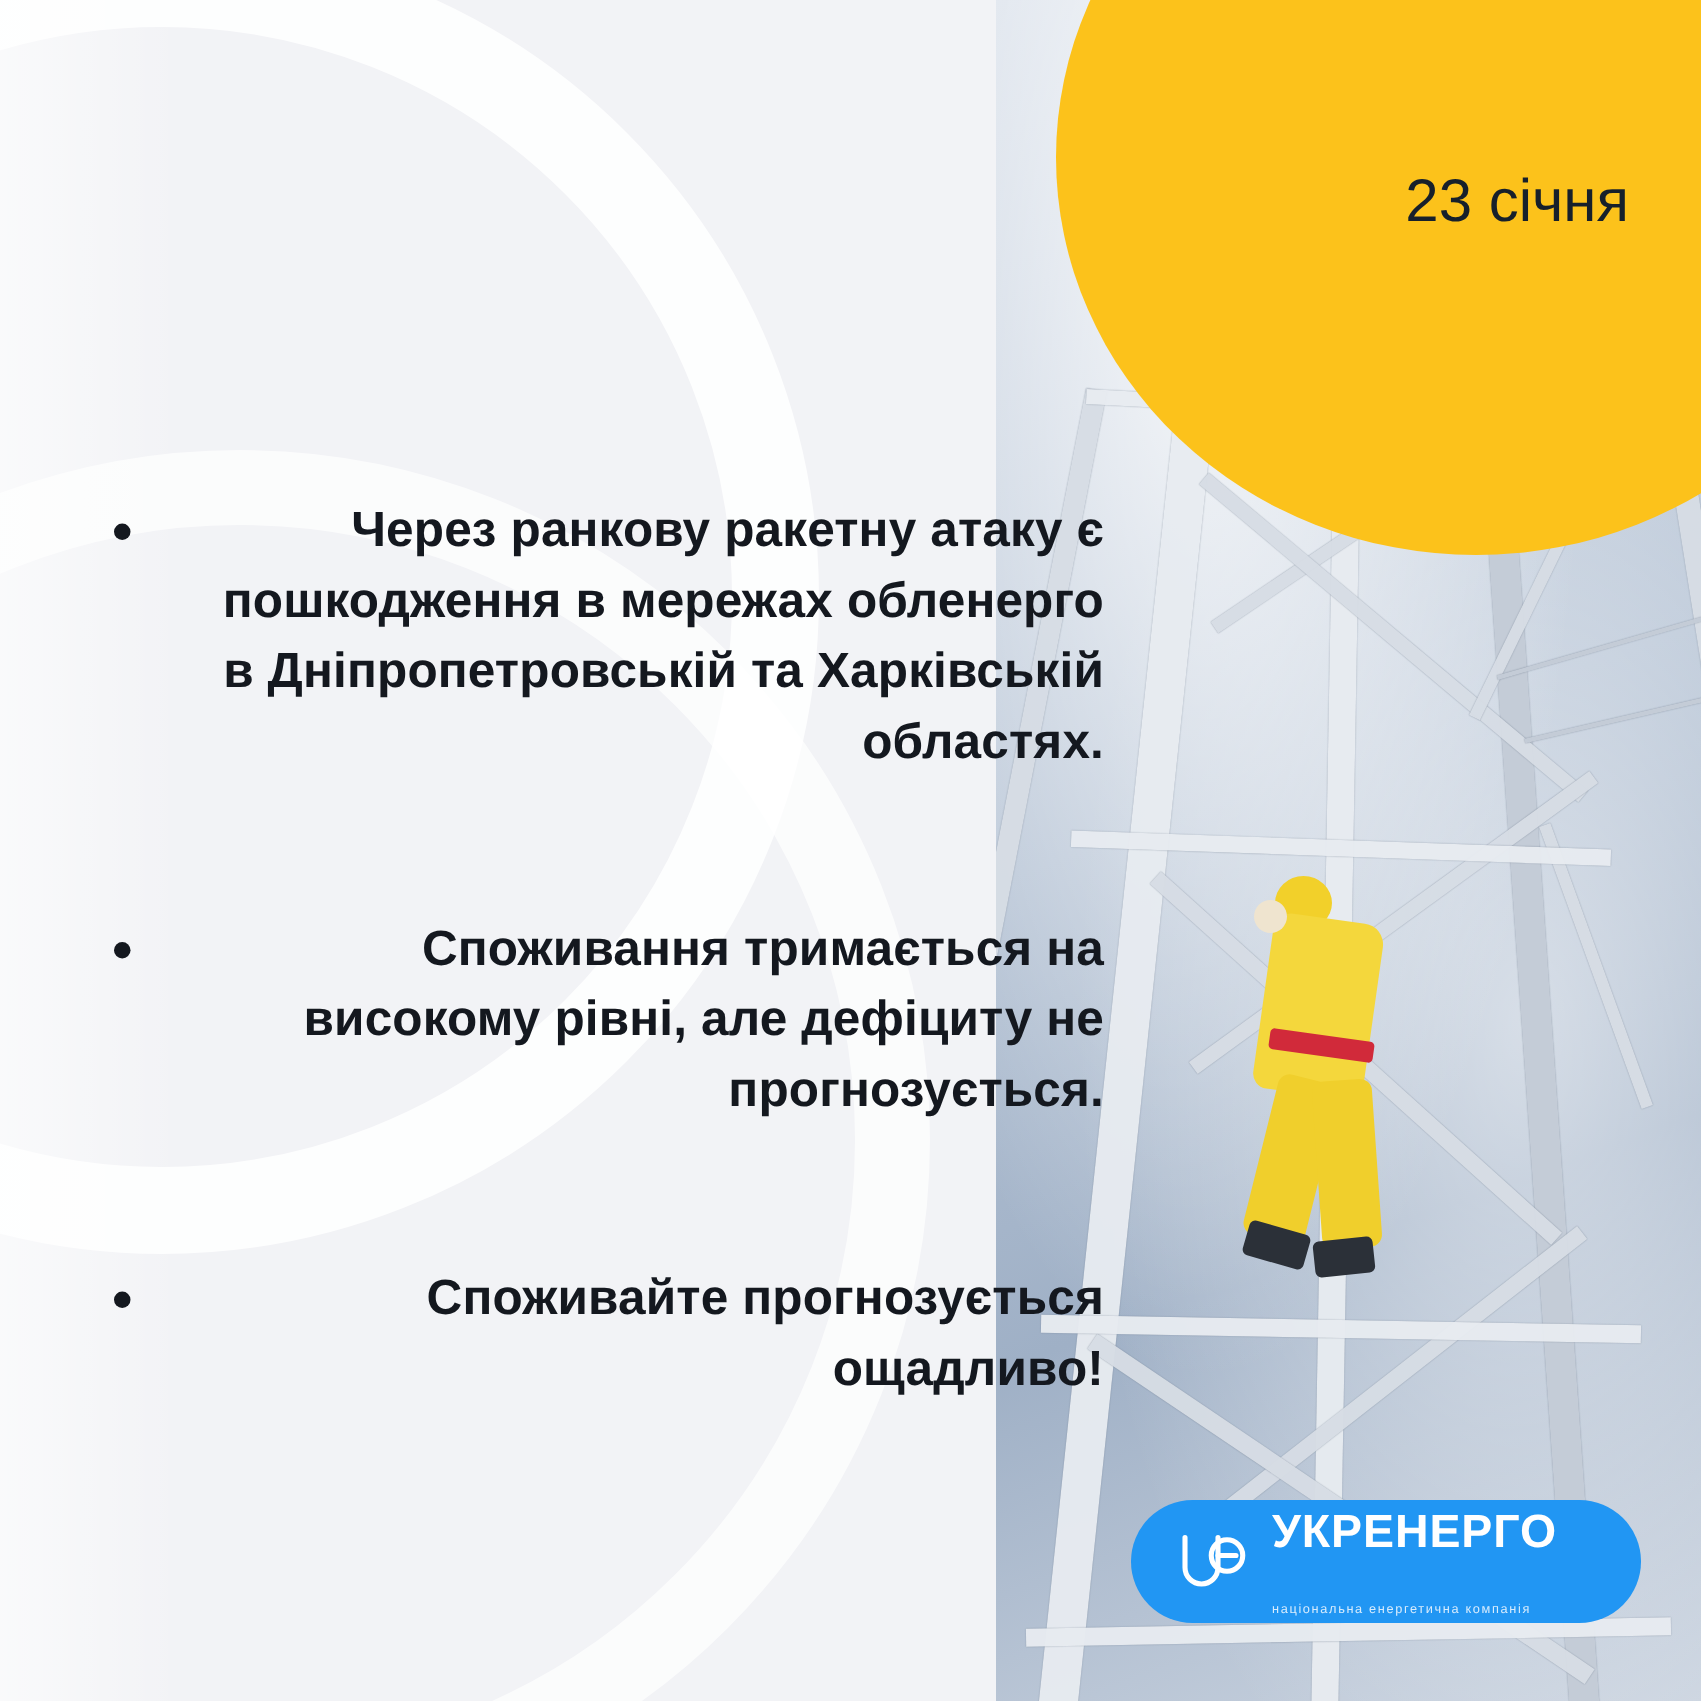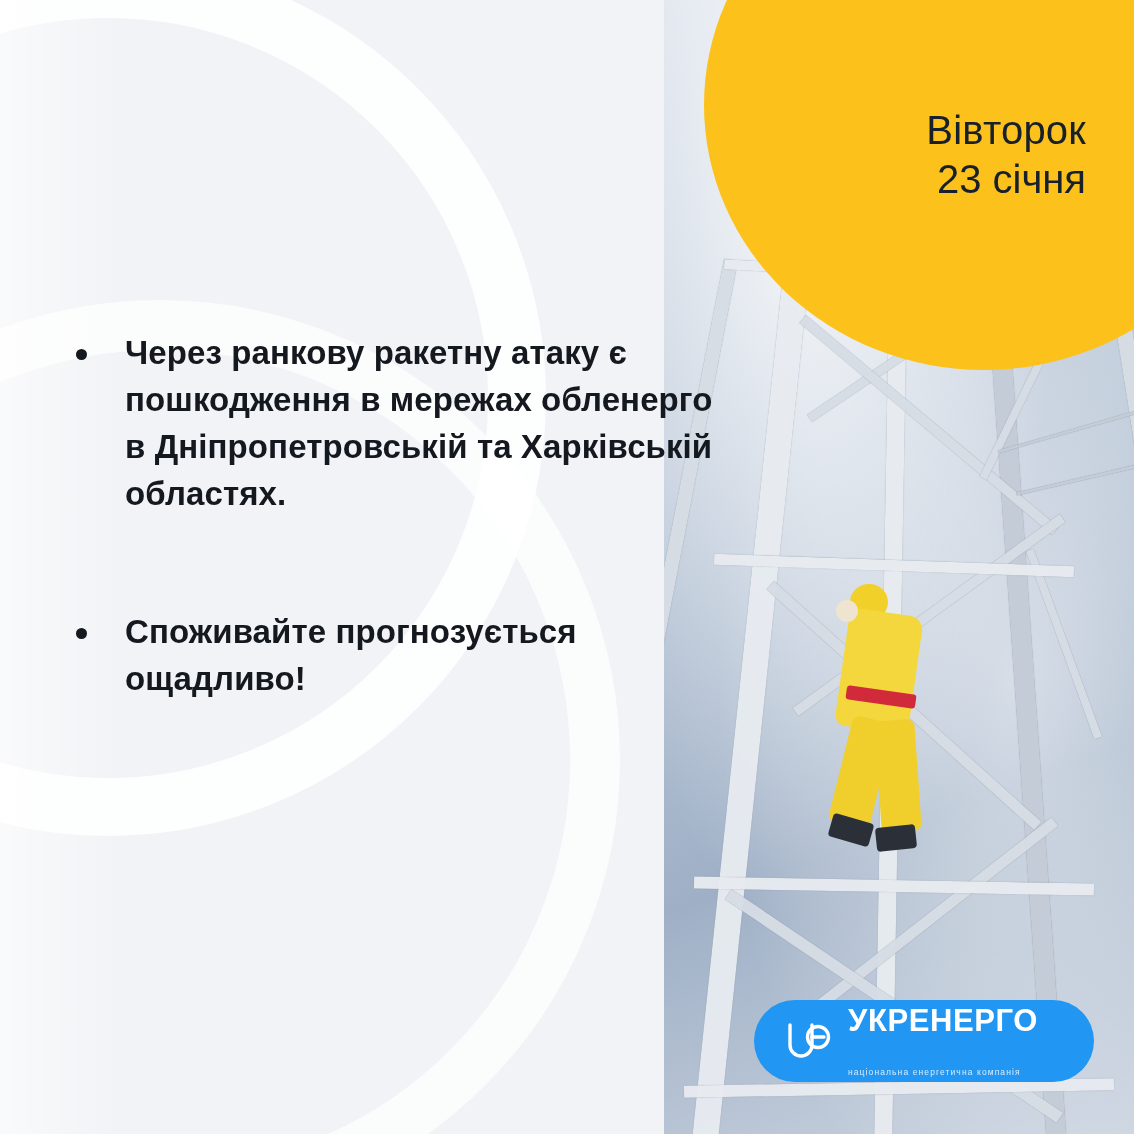--- a/index.html
+++ b/index.html
@@ -148,20 +148,21 @@
   .bullets {
     position: absolute;
     left: 76px;
     top: 330px;
     width: 660px;
   }
   .bullet-row {
     display: flex;
     align-items: flex-start;
     margin-bottom: 92px;
+    text-align: right;
   }
   .bullet-dot {
     flex: 0 0 auto;
     width: 11px;
     height: 11px;
     border-radius: 50%;
     background: #14181f;
     margin-top: 19px;
     margin-right: 38px;
   }
@@ -257,29 +258,32 @@
     <div class="worker-boot" style="left:212px; top:826px; width:40px; height:24px; transform:rotate(-6deg);"></div>
     <div class="worker-glove" style="left:172px; top:600px; width:22px; height:22px;"></div>
   </div>
 
   <div class="swoosh s1"></div>
   <div class="swoosh s2"></div>
   <div class="corner-fade"></div>
 
   <div class="yellow-circle"></div>
   <div class="date-block">
-    <div class="date-weekday">Вівторок</div>
     <div class="date-day">23 січня</div>
   </div>
 
 
   <div class="bullets">
     <div class="bullet-row">
       <span class="bullet-dot"></span>
       <span class="bullet-text">Через ранкову ракетну атаку є пошкодження в мережах обленерго в Дніпропетровській та Харківській областях.</span>
+    </div>
+    <div class="bullet-row">
+      <span class="bullet-dot"></span>
+      <span class="bullet-text">Споживання тримається на високому рівні, але дефіциту не прогнозується.</span>
     </div>
     <div class="bullet-row">
       <span class="bullet-dot"></span>
       <span class="bullet-text">Споживайте прогнозується ощадливо!</span>
     </div>
   </div>
 
   <div class="logo-pill">
     <span class="logo-mark">
       <svg viewBox="0 0 52 52" width="52" height="52" aria-hidden="true">

